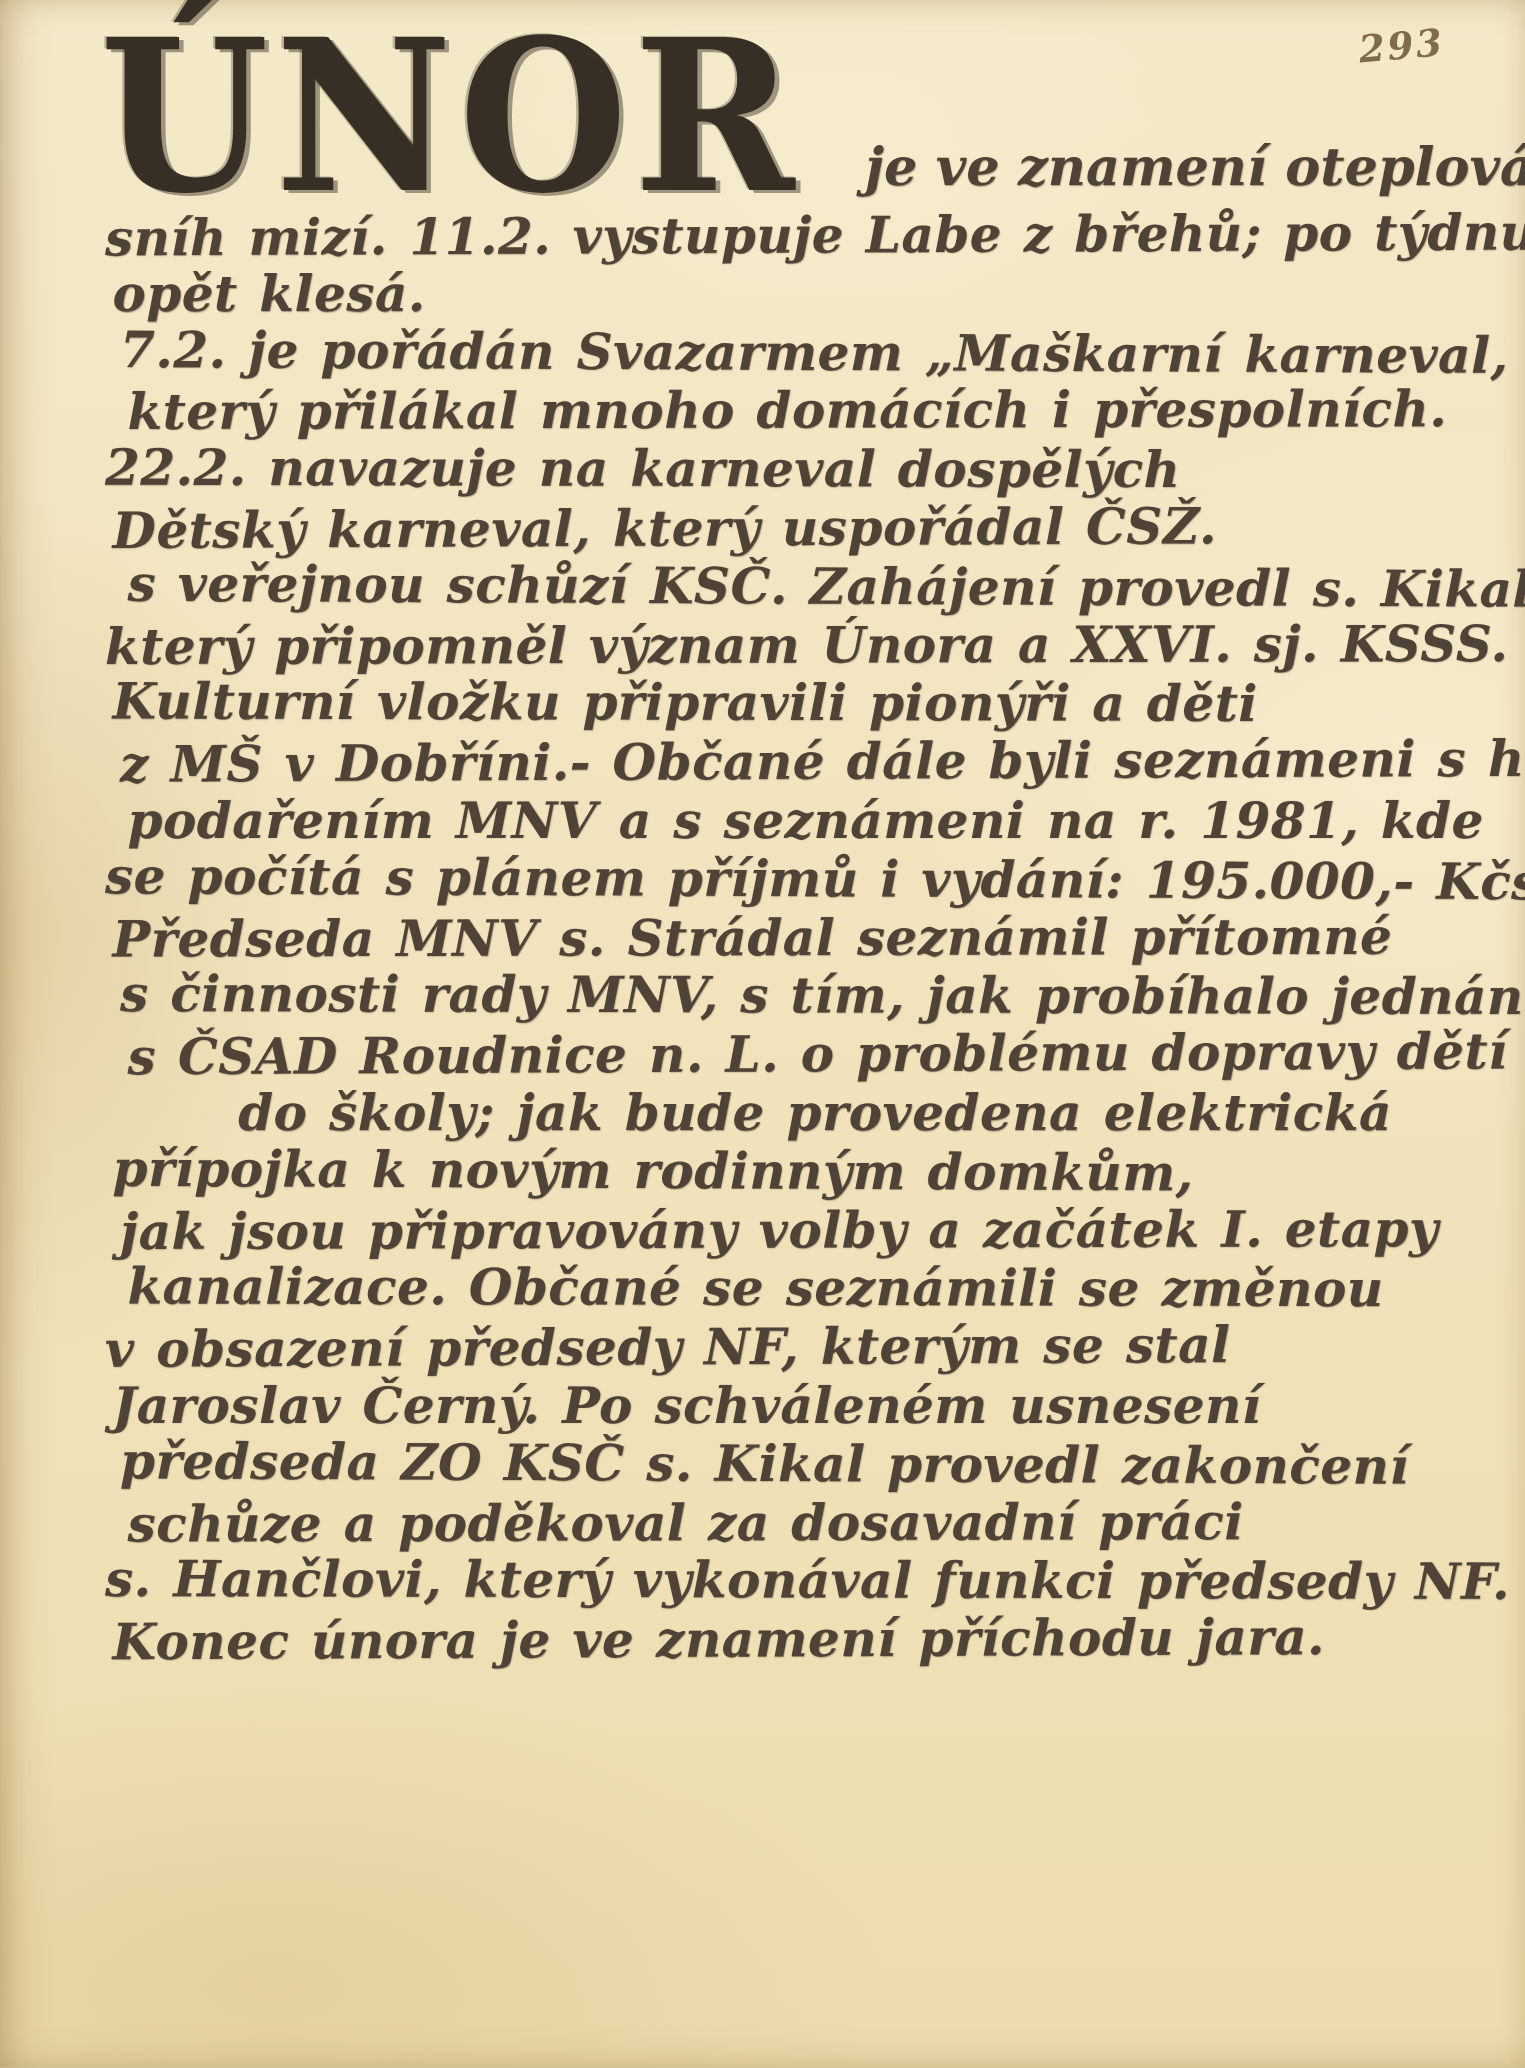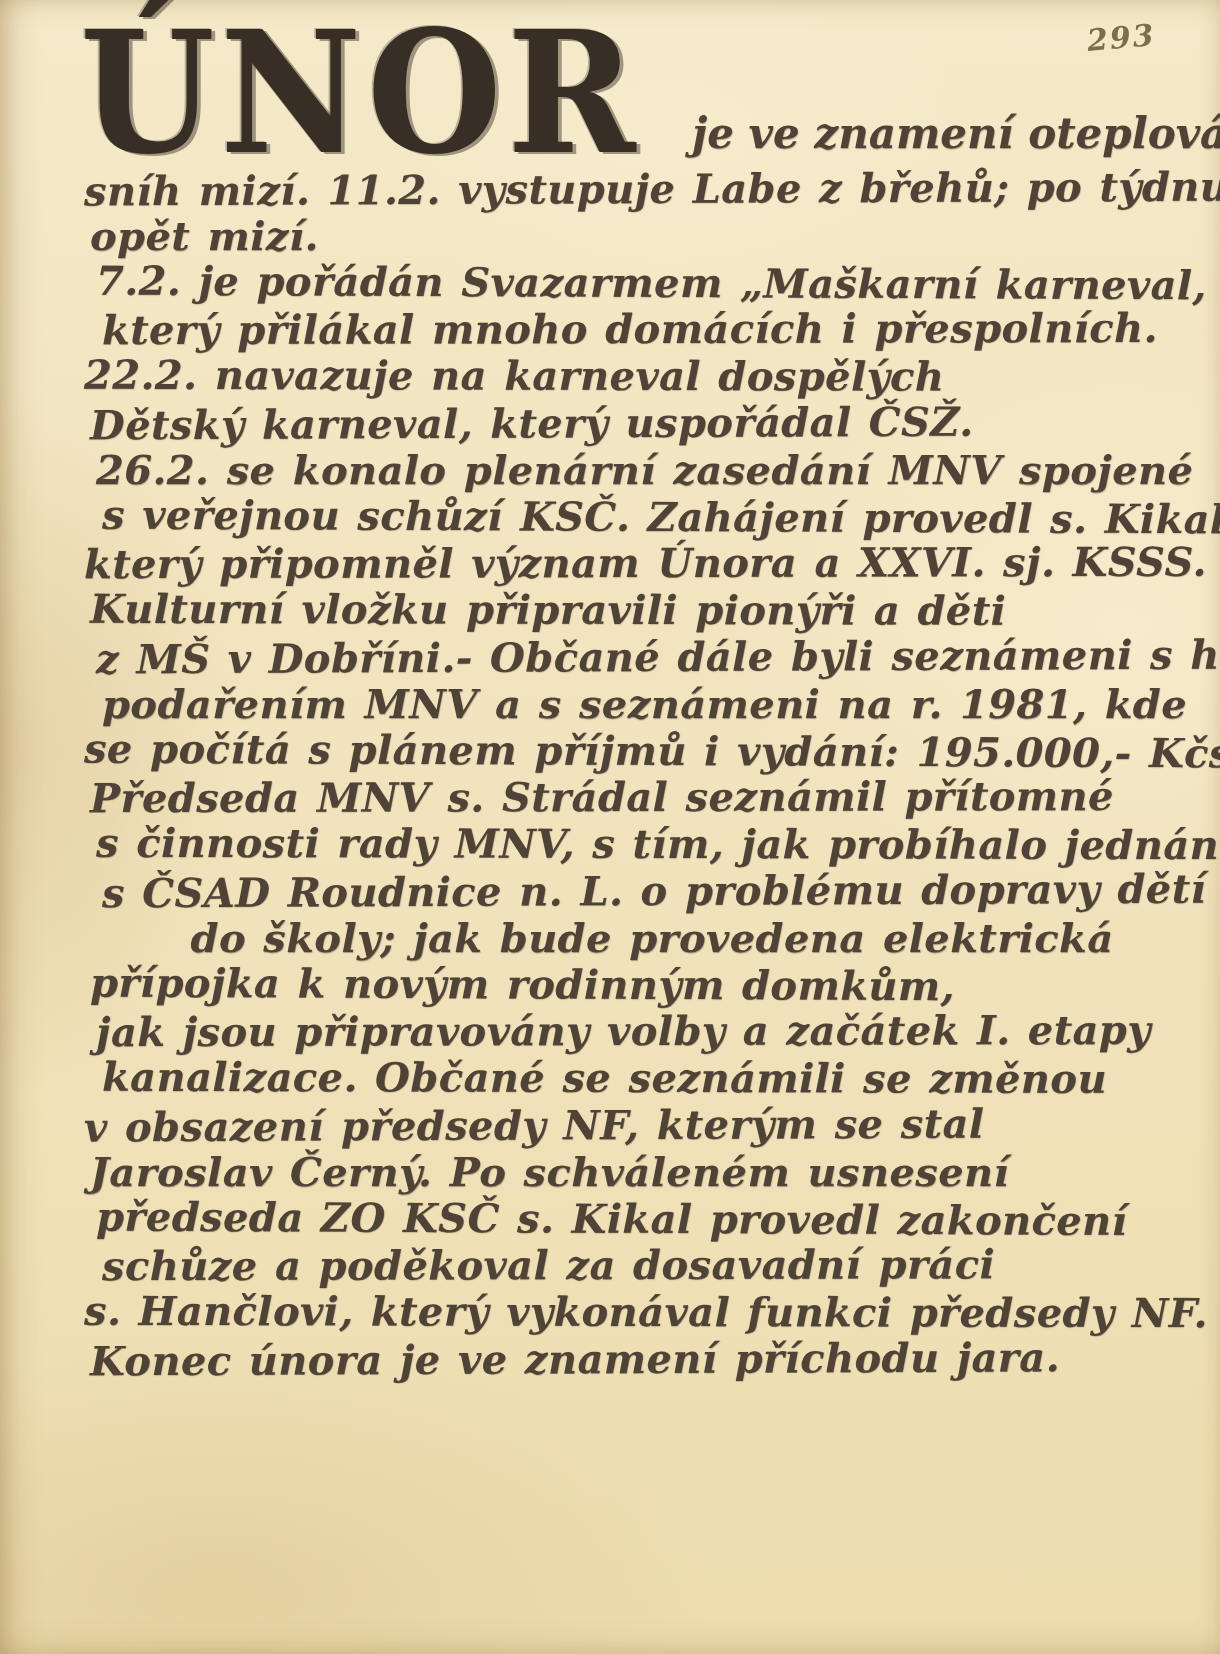--- a/index.html
+++ b/index.html
@@ -82,26 +82,25 @@
 <div class="paper">
   <div class="page-number">293</div>
 
   <div class="header-row">
     <h1 class="big-title">ÚNOR</h1>
     <span class="lead-text">je ve znamení oteplování,</span>
   </div>
 
   <div class="lines">
       <div class="hw-line" style="transform: rotate(-0.24deg); margin-left: 0px;">sníh mizí. 11.2. vystupuje Labe z břehů; po týdnu</div>
-      <div class="hw-line" style="transform: rotate(0deg); margin-left: 6px;">opět mizí.</div>
+      <div class="hw-line" style="transform: rotate(0deg); margin-left: 6px;">opět klesá.</div>
       <div class="hw-line" style="transform: rotate(0.24deg); margin-left: 12px;">7.2. je pořádán Svazarmem „Maškarní karneval,</div>
       <div class="hw-line" style="transform: rotate(-0.12deg); margin-left: 18px;">který přilákal mnoho domácích i přespolních.</div>
       <div class="hw-line" style="transform: rotate(0.12deg); margin-left: 0px;">22.2. navazuje na karneval dospělých</div>
       <div class="hw-line" style="transform: rotate(-0.24deg); margin-left: 6px;">Dětský karneval, který uspořádal ČSŽ.</div>
-      <div class="hw-line" style="transform: rotate(0deg); margin-left: 12px;">26.2. se konalo plenární zasedání MNV spojené</div>
       <div class="hw-line" style="transform: rotate(0.24deg); margin-left: 18px;">s veřejnou schůzí KSČ. Zahájení provedl s. Kikal,</div>
       <div class="hw-line" style="transform: rotate(-0.12deg); margin-left: 0px;">který připomněl význam Února a XXVI. sj. KSSS.</div>
       <div class="hw-line" style="transform: rotate(0.12deg); margin-left: 6px;">Kulturní vložku připravili pionýři a děti</div>
       <div class="hw-line" style="transform: rotate(-0.24deg); margin-left: 12px;">z MŠ v Dobříni.- Občané dále byli seznámeni s hos-</div>
       <div class="hw-line" style="transform: rotate(0deg); margin-left: 18px;">podařením MNV a s seznámeni na r. 1981, kde</div>
       <div class="hw-line" style="transform: rotate(0.24deg); margin-left: 0px;">se počítá s plánem příjmů i vydání: 195.000,- Kčs.</div>
       <div class="hw-line" style="transform: rotate(-0.12deg); margin-left: 6px;">Předseda MNV s. Strádal seznámil přítomné</div>
       <div class="hw-line" style="transform: rotate(0.12deg); margin-left: 12px;">s činnosti rady MNV, s tím, jak probíhalo jednání</div>
       <div class="hw-line" style="transform: rotate(-0.24deg); margin-left: 18px;">s ČSAD Roudnice n. L. o problému dopravy dětí</div>
       <div class="hw-line" style="transform: rotate(0deg); margin-left: 0px; text-align: center;">do školy; jak bude provedena elektrická</div>

